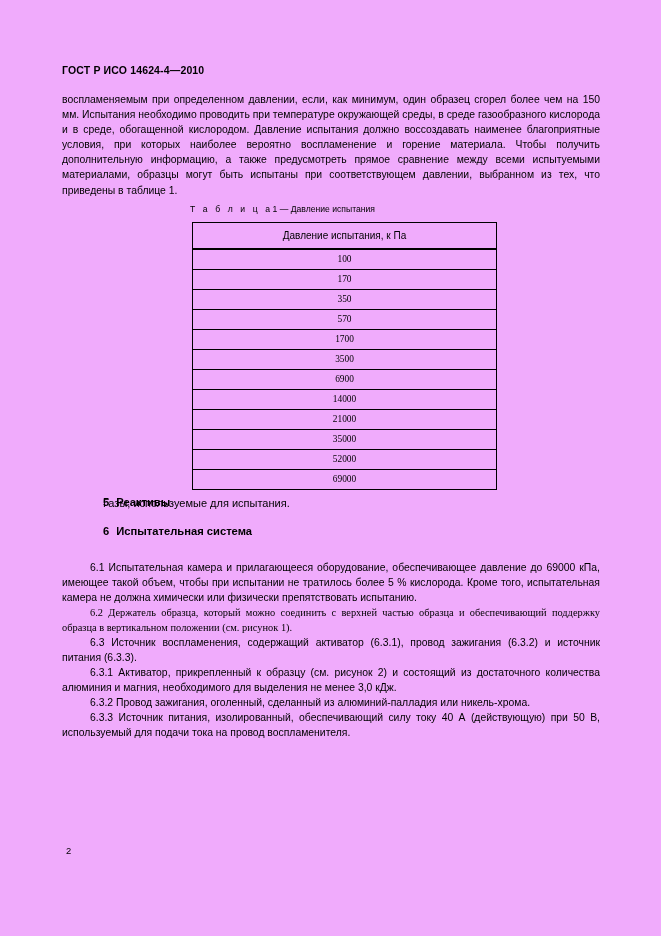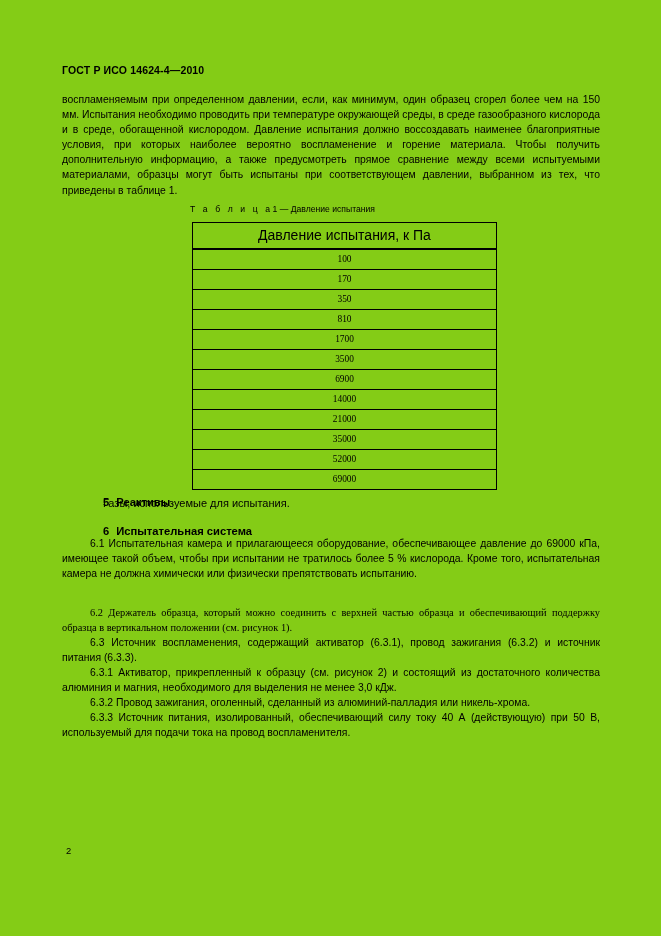--- a/index.html
+++ b/index.html
@@ -8,21 +8,21 @@
     background: #ffffff;
   }
   body {
     font-family: "Liberation Sans", sans-serif;
     color: #000000;
   }
   .page {
     position: relative;
     width: 661px;
     height: 936px;
-    background: #84cc16;
+    background: #f0abfc;
     overflow: hidden;
     box-sizing: border-box;
   }
 
   
   .doc-header {
     position: absolute;
     left: 62px;
     top: 64px;
     font-size: 10.5px;
@@ -71,21 +71,21 @@
   .data-table th {
     border: 1px solid #000000;
     text-align: center;
     font-weight: normal;
     padding: 0;
     height: 19px;
     line-height: 19px;
     font-size: 9px;
   }
   .data-table th {
-    font-size: 14px;
+    font-size: 10px;
     height: 25px;
     line-height: 25px;
     border-bottom: 2.2px solid #000000;
     margin-top: 9px;
   }
   .data-table td {
     font-size: 9.4px;
     font-family: Liberation Serif, serif;
   }
 
@@ -140,21 +140,21 @@
         <tr>
           <td>100</td>
         </tr>
         <tr>
           <td>170</td>
         </tr>
         <tr>
           <td>350</td>
         </tr>
         <tr>
-          <td>810</td>
+          <td>570</td>
         </tr>
         <tr>
           <td>1700</td>
         </tr>
         <tr>
           <td>3500</td>
         </tr>
         <tr>
           <td>6900</td>
         </tr>
@@ -179,21 +179,21 @@
   <div class="section-heading" style="top:496px;">
     <span class="sec-num">5</span><span>Реактивы</span>
   </div>
 
   <div class="line-para" style="top:497px;">Газы, используемые для испытания.</div>
 
   <div class="section-heading" style="top:525px;">
     <span class="sec-num">6</span><span>Испытательная система</span>
   </div>
 
-  <div class="body-block para-indent" style="top:536px;">6.1  Испытательная камера и прилагающееся оборудование, обеспечивающее давление до 69000 кПа, имеющее такой объем, чтобы при испытании не тратилось более 5 % кислорода. Кроме того, испытательная камера не должна химически или физически препятствовать испытанию.</div>
+  <div class="body-block para-indent" style="top:560px;">6.1  Испытательная камера и прилагающееся оборудование, обеспечивающее давление до 69000 кПа, имеющее такой объем, чтобы при испытании не тратилось более 5 % кислорода. Кроме того, испытательная камера не должна химически или физически препятствовать испытанию.</div>
 
   <div class="body-block para-indent" style="top:605px;font-family:Liberation Serif, serif;">6.2  Держатель образца, который можно соединить с верхней частью образца и обеспечивающий поддержку образца в вертикальном положении (см. рисунок 1).</div>
 
   <div class="body-block para-indent" style="top:635px;">6.3  Источник воспламенения, содержащий активатор (6.3.1), провод зажигания (6.3.2) и источник питания (6.3.3).</div>
 
   <div class="body-block para-indent" style="top:665px;">6.3.1  Активатор, прикрепленный к образцу (см. рисунок 2) и состоящий из достаточного количества алюминия и магния, необходимого для выделения не менее 3,0 кДж.</div>
 
   <div class="body-block para-indent" style="top:695px;">6.3.2  Провод зажигания, оголенный, сделанный из алюминий-палладия или никель-хрома.</div>
 
   <div class="body-block para-indent" style="top:710px;">6.3.3  Источник питания, изолированный, обеспечивающий силу току 40 А (действующую) при 50 В, используемый для подачи тока на провод воспламенителя.</div>

